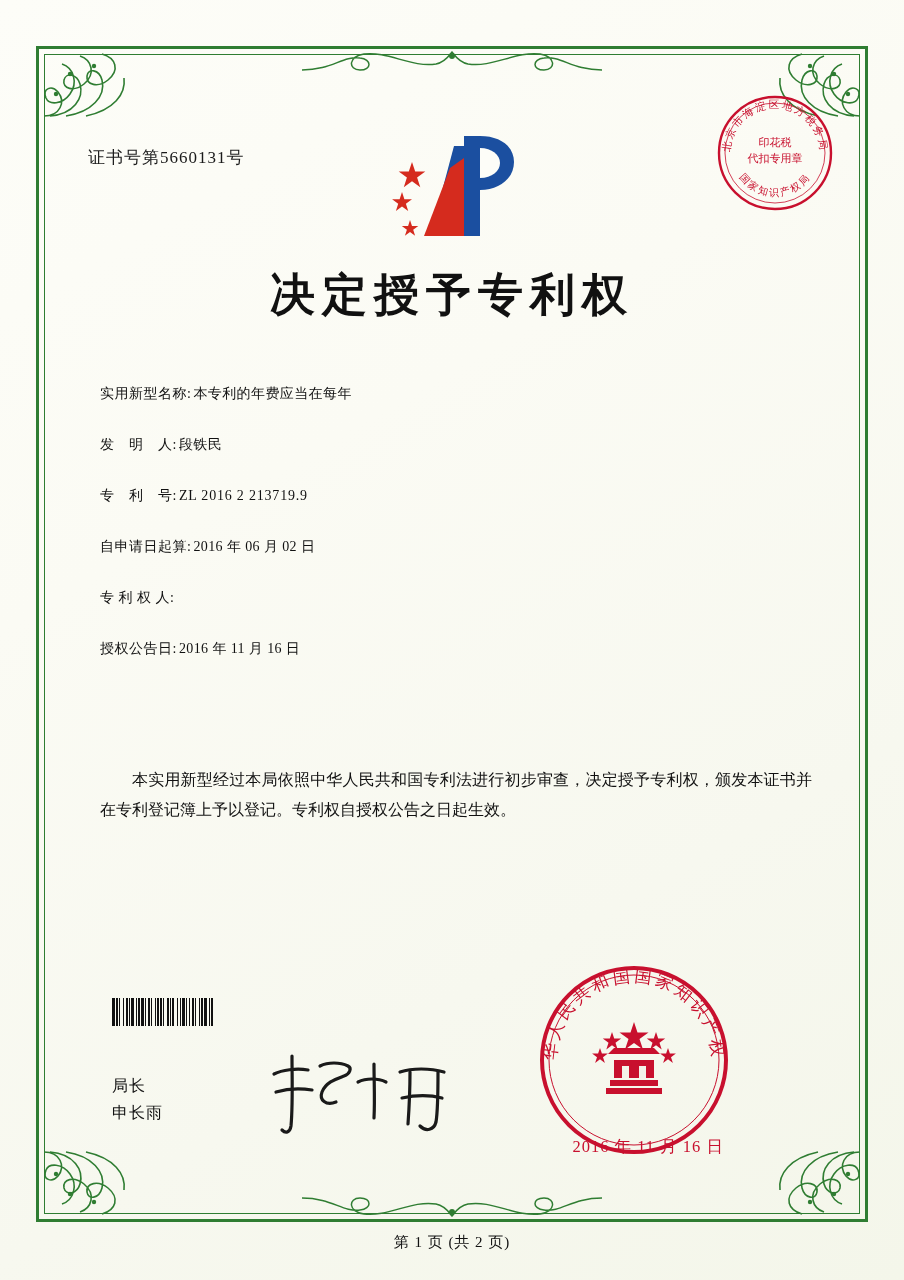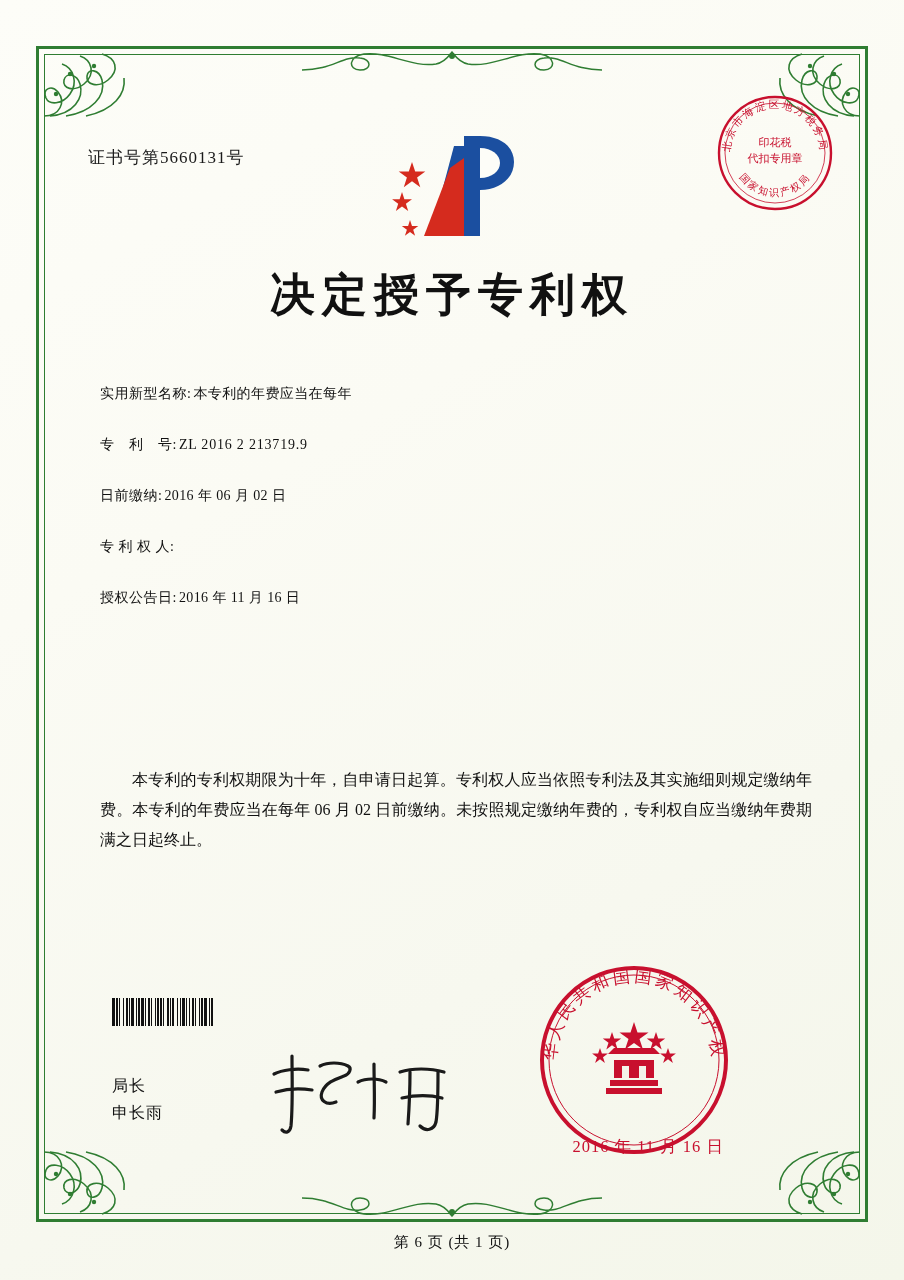--- a/index.html
+++ b/index.html
@@ -313,38 +313,42 @@
   </div>
 
   <div class="title">决定授予专利权</div>
 
   <div class="fields">
     <div class="field-row">
       <span class="field-label">实用新型名称:</span>
       <span class="field-value">本专利的年费应当在每年</span>
     </div>
     <div class="field-row">
+      <span class="field-label">发　明　人:</span>
+      <span class="field-value">段铁民</span>
+    </div>
+    <div class="field-row">
       <span class="field-label">专　利　号:</span>
       <span class="field-value mono">ZL 2016 2 213719.9</span>
     </div>
     <div class="field-row">
-      <span class="field-label">日前缴纳:</span>
+      <span class="field-label">自申请日起算:</span>
       <span class="field-value">2016 年 06 月 02 日</span>
     </div>
     <div class="field-row">
       <span class="field-label">专 利 权 人:</span>
     </div>
     <div class="field-row">
       <span class="field-label">授权公告日:</span>
       <span class="field-value">2016 年 11 月 16 日</span>
     </div>
   </div>
 
   <div class="body-text">
-    <p>本专利的专利权期限为十年，自申请日起算。专利权人应当依照专利法及其实施细则规定缴纳年费。本专利的年费应当在每年 06 月 02 日前缴纳。未按照规定缴纳年费的，专利权自应当缴纳年费期满之日起终止。</p>
+    <p>本实用新型经过本局依照中华人民共和国专利法进行初步审查，决定授予专利权，颁发本证书并在专利登记簿上予以登记。专利权自授权公告之日起生效。</p>
   </div>
 
   <div class="barcode" id="barcode">
       <i style="width:3px;"></i>
       <i style="width:1px;background:transparent;"></i>
       <i style="width:2px;"></i>
       <i style="width:1px;background:transparent;"></i>
       <i style="width:1px;"></i>
       <i style="width:3px;background:transparent;"></i>
       <i style="width:1px;"></i>
@@ -449,14 +453,14 @@
         <path d="M100 62 l3.5 10.5 11 0 -9 6.6 3.5 10.5 -9 -6.5 -9 6.5 3.5 -10.5 -9 -6.6 11 0 z"></path>
         <path d="M78 72 l2.2 6.6 7 0 -5.7 4.2 2.2 6.6 -5.7 -4.1 -5.7 4.1 2.2 -6.6 -5.7 -4.2 7 0 z"></path>
         <path d="M122 72 l2.2 6.6 7 0 -5.7 4.2 2.2 6.6 -5.7 -4.1 -5.7 4.1 2.2 -6.6 -5.7 -4.2 7 0 z"></path>
         <path d="M66 88 l1.9 5.6 6 0 -4.9 3.6 1.9 5.7 -4.9 -3.6 -4.9 3.6 1.9 -5.7 -4.9 -3.6 6 0 z"></path>
         <path d="M134 88 l1.9 5.6 6 0 -4.9 3.6 1.9 5.7 -4.9 -3.6 -4.9 3.6 1.9 -5.7 -4.9 -3.6 6 0 z"></path>
       </g>
     </svg>
   </div>
   <div class="seal-date">2016 年 11 月 16 日</div>
 
-  <div class="page-footer">第 6 页 (共 1 页)</div>
+  <div class="page-footer">第 1 页 (共 2 页)</div>
 </div>
 
 </body></html>

